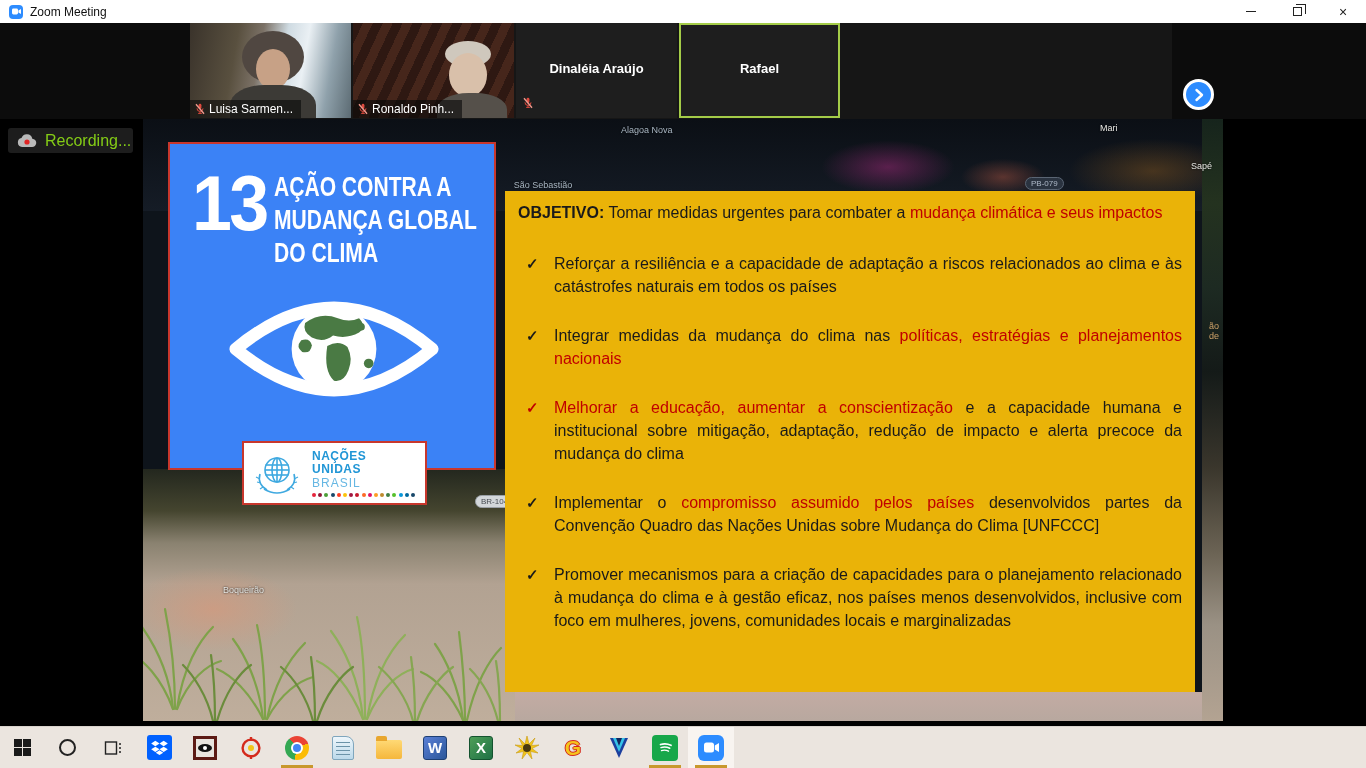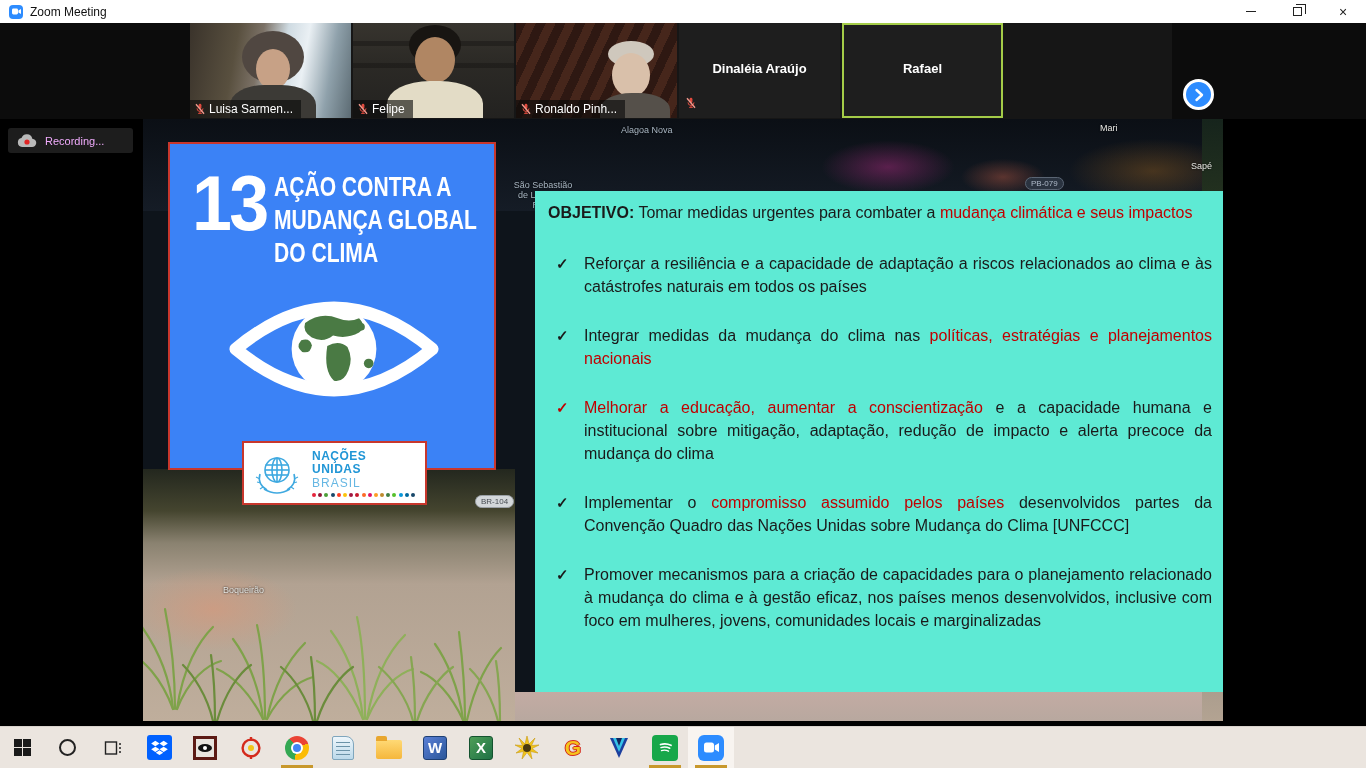--- a/index.html
+++ b/index.html
@@ -51,21 +51,21 @@
   .v-ronaldo .body { left:84px; top:70px; width:70px; height:36px; background:#55504a; border-radius:45% 45% 0 0; }
 
   .nextbtn { position:absolute; left:1183px; top:56px; width:31px; height:31px; border-radius:50%;
              background:#2D8CFF; border:3px solid #fff; display:flex; align-items:center; justify-content:center; }
   .stripbg-light { position:absolute; left:190px; top:0; width:982px; height:96px; background:#161616; }
 
   
   .main { position:absolute; left:0; top:119px; width:1366px; height:607px; background:#000; }
   .recchip { position:absolute; left:8px; top:9px; width:125px; height:25px; background:#1d1d1d;
              border-radius:3px; display:flex; align-items:center; gap:8px; padding-left:9px; }
-  .recchip .rt { color:#f0abfc; font-size:11px; }
+  .recchip .rt { color:#84cc16; font-size:16px; }
 
   
   .slide { position:absolute; left:143px; top:0px; width:1080px; height:602px; background:#0e141b; overflow:hidden; }
   .mapband { position:absolute; left:0; top:0; width:1080px; height:92px;
      background:
        radial-gradient(95px 38px at 745px 48px, rgba(150,40,115,.55), transparent 70%),
        radial-gradient(60px 26px at 860px 58px, rgba(200,95,70,.40), transparent 70%),
        radial-gradient(120px 46px at 1010px 52px, rgba(130,85,30,.48), transparent 70%),
        linear-gradient(180deg,#0b0f15,#151c26); }
   .rightstrip { position:absolute; left:1059px; top:0; width:21px; height:602px;
@@ -96,21 +96,21 @@
   
   .unbox { position:absolute; left:99px; top:322px; width:185px; height:64px; background:#fff;
            border:2px solid #C8372D; }
   .unemblem { position:absolute; left:8px; top:6px; }
   .untxt1 { position:absolute; left:68px; top:7px; font-size:12px; font-weight:700; color:#2196D6; line-height:13px; letter-spacing:.5px; }
   .untxt3 { position:absolute; left:68px; top:33px; font-size:12px; color:#66B7E3; letter-spacing:1px; }
   .undots { position:absolute; left:68px; top:50px; display:flex; gap:2.2px; }
   .undots i { width:4px; height:4px; border-radius:50%; display:block; }
 
   
-  .textbox { position:absolute; left:392px; top:72px; width:690px; height:501px; background:#5eead4;
+  .textbox { position:absolute; left:362px; top:72px; width:690px; height:501px; background:#eab308;
              padding:10px 13px 8px 13px; color:#1a1a1a; }
   .textbox .para { font-size:16px; line-height:23px; text-align:justify; }
   .seg-red { color:#C00000; }
   .seg-bold { font-weight:700; }
   .bullet { position:relative; margin-top:26px; padding-left:36px; font-size:16px; line-height:23px; text-align:justify; }
   .bullet .chk { position:absolute; left:8px; top:0; font-size:15px; font-weight:700; }
   .bullet .chk.red { color:#C00000; }
   .bullet.first { margin-top:28px; }
 
   
@@ -188,37 +188,20 @@
               <rect x="4.6" y="0.8" width="2.8" height="5.2" rx="1.4" fill="#E04A3E"></rect>
               <path d="M3 5.4 a3 3 0 0 0 6 0" fill="none" stroke="#E04A3E" stroke-width="1"></path>
               <line x1="6" y1="8.4" x2="6" y2="10" stroke="#E04A3E" stroke-width="1"></line>
               <line x1="4.2" y1="10.4" x2="7.8" y2="10.4" stroke="#E04A3E" stroke-width="1"></line>
               <line x1="2" y1="1.2" x2="10" y2="10.8" stroke="#F0988C" stroke-width="1.4"></line>
             </svg>
             <span>Luisa Sarmen...</span>
           </div>
         </div>
         <div class="tile">
-          <div class="thumb v-felipe">
-            <span class="ph hair"></span>
-            <span class="ph face"></span>
-            <span class="ph body"></span>
-          </div>
-          <div class="namechip">
-            <svg width="12" height="12" viewBox="0 0 12 12">
-              <rect x="4.6" y="0.8" width="2.8" height="5.2" rx="1.4" fill="#E04A3E"></rect>
-              <path d="M3 5.4 a3 3 0 0 0 6 0" fill="none" stroke="#E04A3E" stroke-width="1"></path>
-              <line x1="6" y1="8.4" x2="6" y2="10" stroke="#E04A3E" stroke-width="1"></line>
-              <line x1="4.2" y1="10.4" x2="7.8" y2="10.4" stroke="#E04A3E" stroke-width="1"></line>
-              <line x1="2" y1="1.2" x2="10" y2="10.8" stroke="#F0988C" stroke-width="1.4"></line>
-            </svg>
-            <span>Felipe</span>
-          </div>
-        </div>
-        <div class="tile">
           <div class="thumb v-ronaldo">
             <span class="ph hair"></span>
             <span class="ph face"></span>
             <span class="ph body"></span>
           </div>
           <div class="namechip">
             <svg width="12" height="12" viewBox="0 0 12 12">
               <rect x="4.6" y="0.8" width="2.8" height="5.2" rx="1.4" fill="#E04A3E"></rect>
               <path d="M3 5.4 a3 3 0 0 0 6 0" fill="none" stroke="#E04A3E" stroke-width="1"></path>
               <line x1="6" y1="8.4" x2="6" y2="10" stroke="#E04A3E" stroke-width="1"></line>

